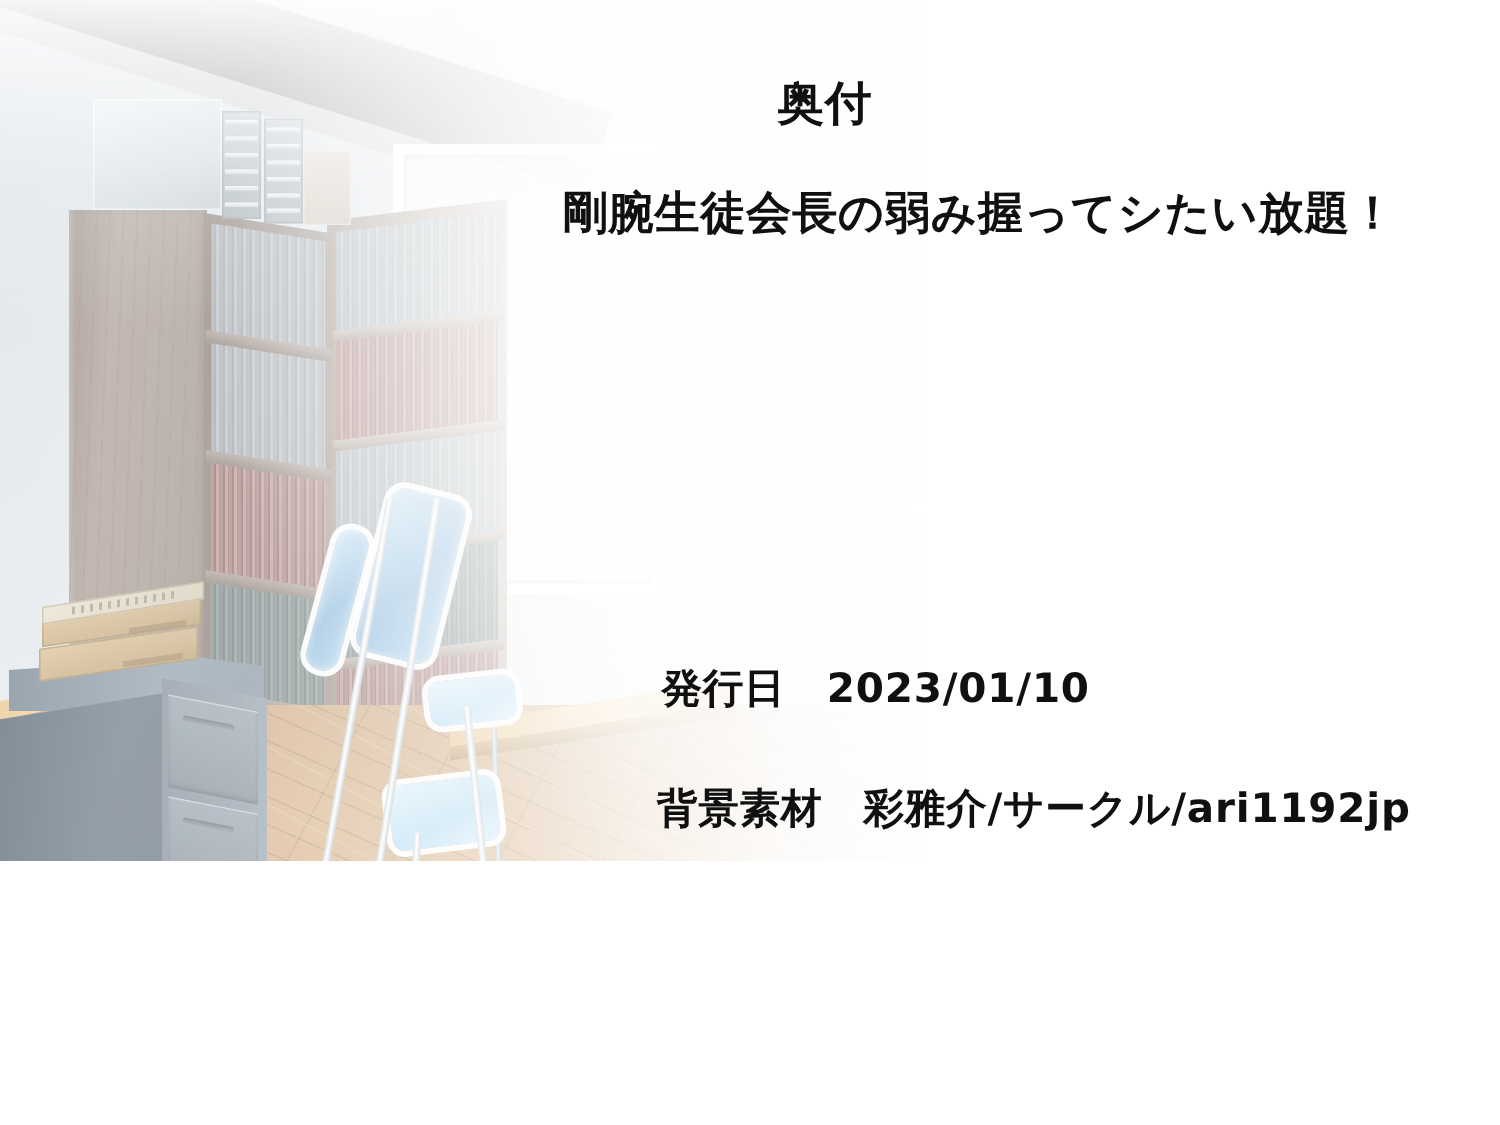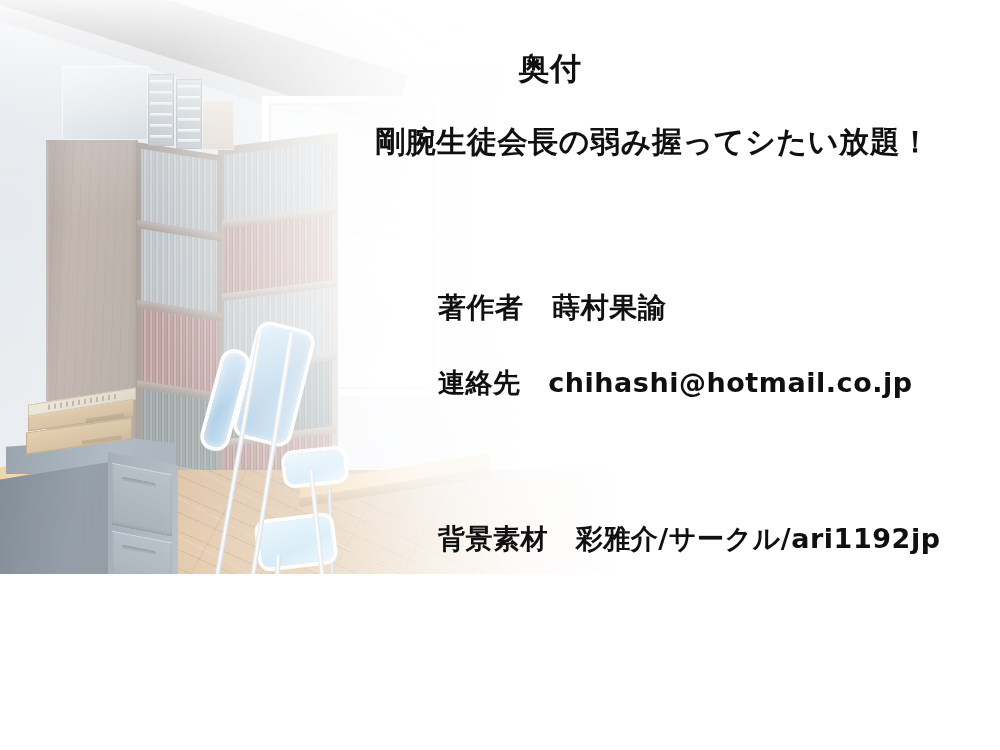--- a/index.html
+++ b/index.html
@@ -319,18 +319,17 @@
 
     <div class="haze-glow"></div>
     <div class="haze-r"></div>
     <div class="haze-t"></div>
     <div class="haze-overall"></div>
   </div>
 
   <div id="text">
     <div class="jp" id="t-heading">奥付</div>
     <div class="jp" id="t-title">剛腕生徒会長の弱み握ってシたい放題！</div>
-    <div class="jp" id="t-author">著作者　蒔村果諭</div>
-    <div class="jp" id="t-contact">連絡先　chihashi@hotmail.co.jp</div>
+    <div class="jp" id="t-date">発行日　2023/01/10</div>
     <div class="jp" id="t-bg">背景素材　彩雅介/サークル/ari1192jp</div>
   </div>
 
 </div>
 
 </body></html>

